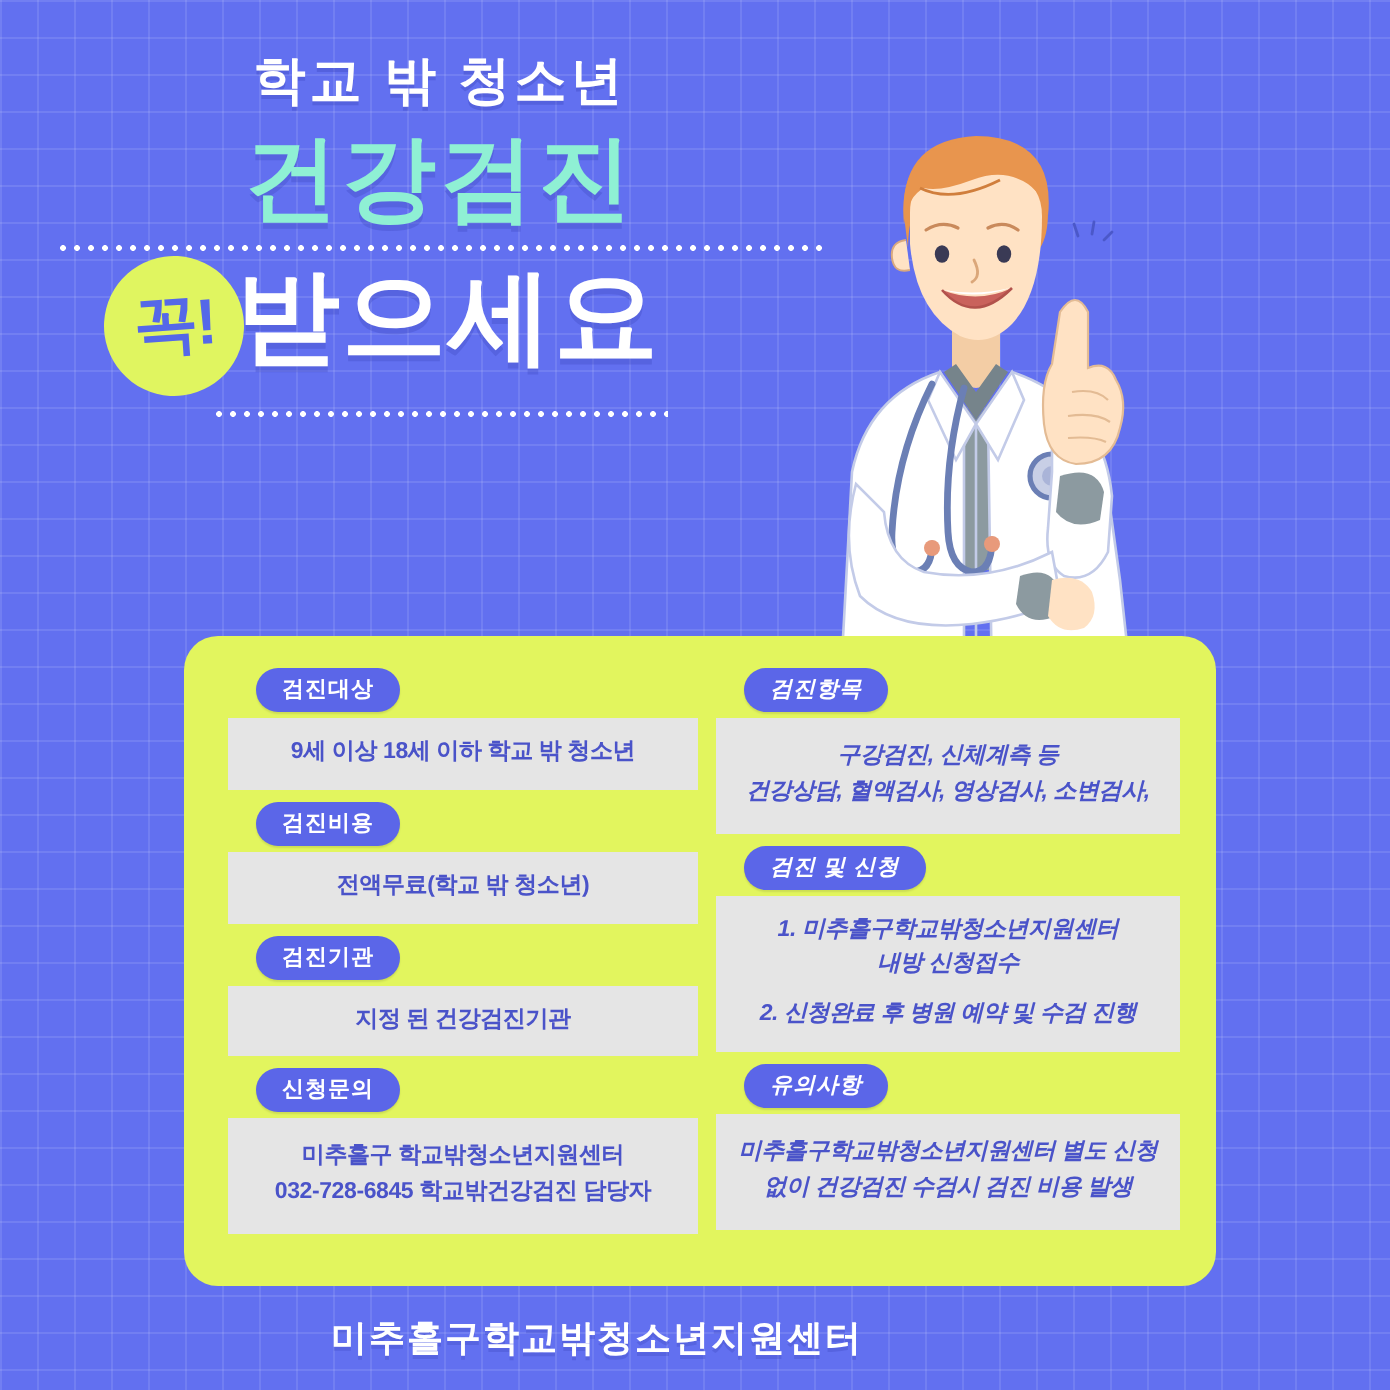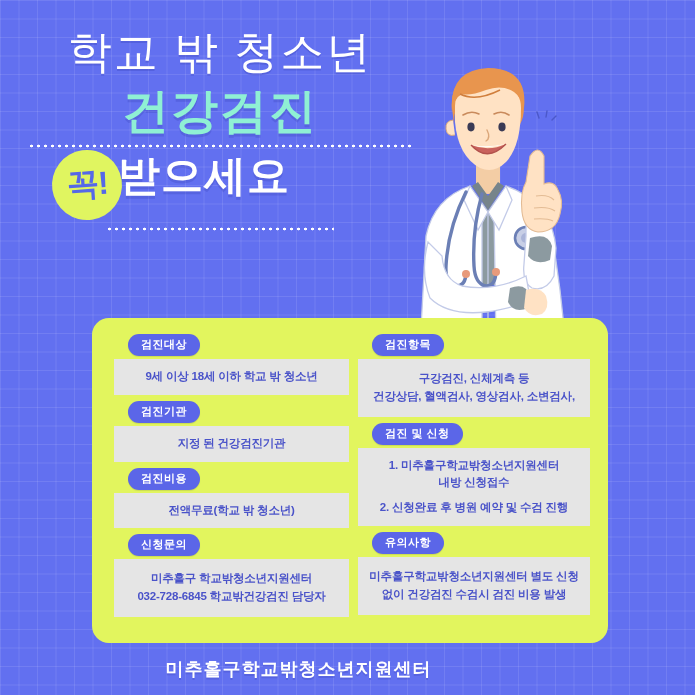--- a/index.html
+++ b/index.html
@@ -24,22 +24,22 @@
   
   #headline{
     position:absolute;
     left:0; top:24px;
     width:440px;
     text-align:center;
     z-index:6;
   }
 
   .line1{
-    font-size:44px;
-    font-weight:normal;
+    font-size:26px;
+    font-weight:bold;
     color:#ffffff;
     letter-spacing:2px;
     line-height:1.25;
     text-shadow:0 2px 0 rgba(60,70,190,.35);
   }
 
   .line2{
     font-size:47px;
     font-weight:bold;
     color:#8ff0d4;
@@ -82,21 +82,21 @@
   #kkok span{
     font-size:32px; font-weight:bold;
     color:#5568e8;
     letter-spacing:-1px;
     transform:rotate(4deg);
   }
 
   .line3{
     position:absolute;
     left:118px; top:2px;
-    font-size:42px;
+    font-size:52px;
     font-weight:bold;
     color:#ffffff;
     letter-spacing:1px;
     line-height:1;
     text-shadow:0 3px 0 rgba(60,70,190,.30);
     z-index:3;
   }
 
   
   #doctor{
@@ -114,21 +114,21 @@
     background:#e2f55e;
     z-index:5;
     border-radius:17px;
   }
 
   .col{
     position:absolute;
     top:16px;
   }
   .col.left { left:22px;  width:235px; }
-  .col.right{ left:266px; width:232px; }
+  .col.right{ left:266px; width:232px;font-style:italic; }
 
   .block{ margin-bottom:6px; }
 
   .pill{
     display:inline-block;
     background:#5b66e8;
     color:#ffffff;
     font-size:11px;
     font-weight:bold;
     padding:3px 13px 4px 13px;
@@ -274,30 +274,30 @@
     <div class="col left">
 
       <div class="block">
         <div class="pill">검진대상</div>
         <div class="card">
           <p>9세 이상 18세 이하 학교 밖 청소년</p>
         </div>
       </div>
 
       <div class="block">
+        <div class="pill">검진비용</div>
+        <div class="card">
+          <p>전액무료(학교 밖 청소년)</p>
+        </div>
+      </div>
+
+      <div class="block">
         <div class="pill">검진기관</div>
         <div class="card">
           <p>지정 된 건강검진기관</p>
-        </div>
-      </div>
-
-      <div class="block">
-        <div class="pill">검진비용</div>
-        <div class="card">
-          <p>전액무료(학교 밖 청소년)</p>
         </div>
       </div>
 
       <div class="block">
         <div class="pill">신청문의</div>
         <div class="card tall">
           <div>미추홀구 학교밖청소년지원센터</div>
           <div>032-728-6845 학교밖건강검진 담당자</div>
         </div>
       </div>

